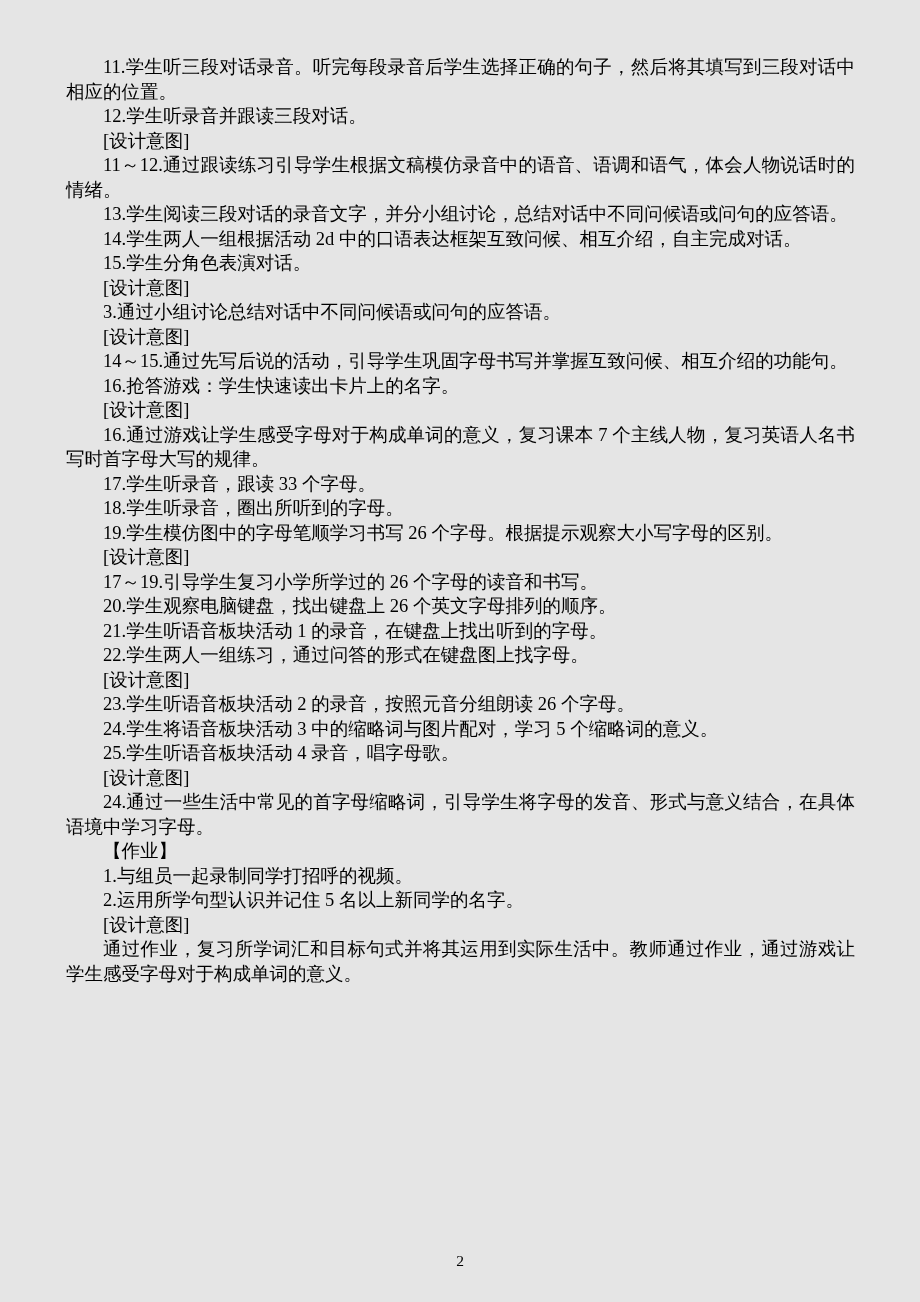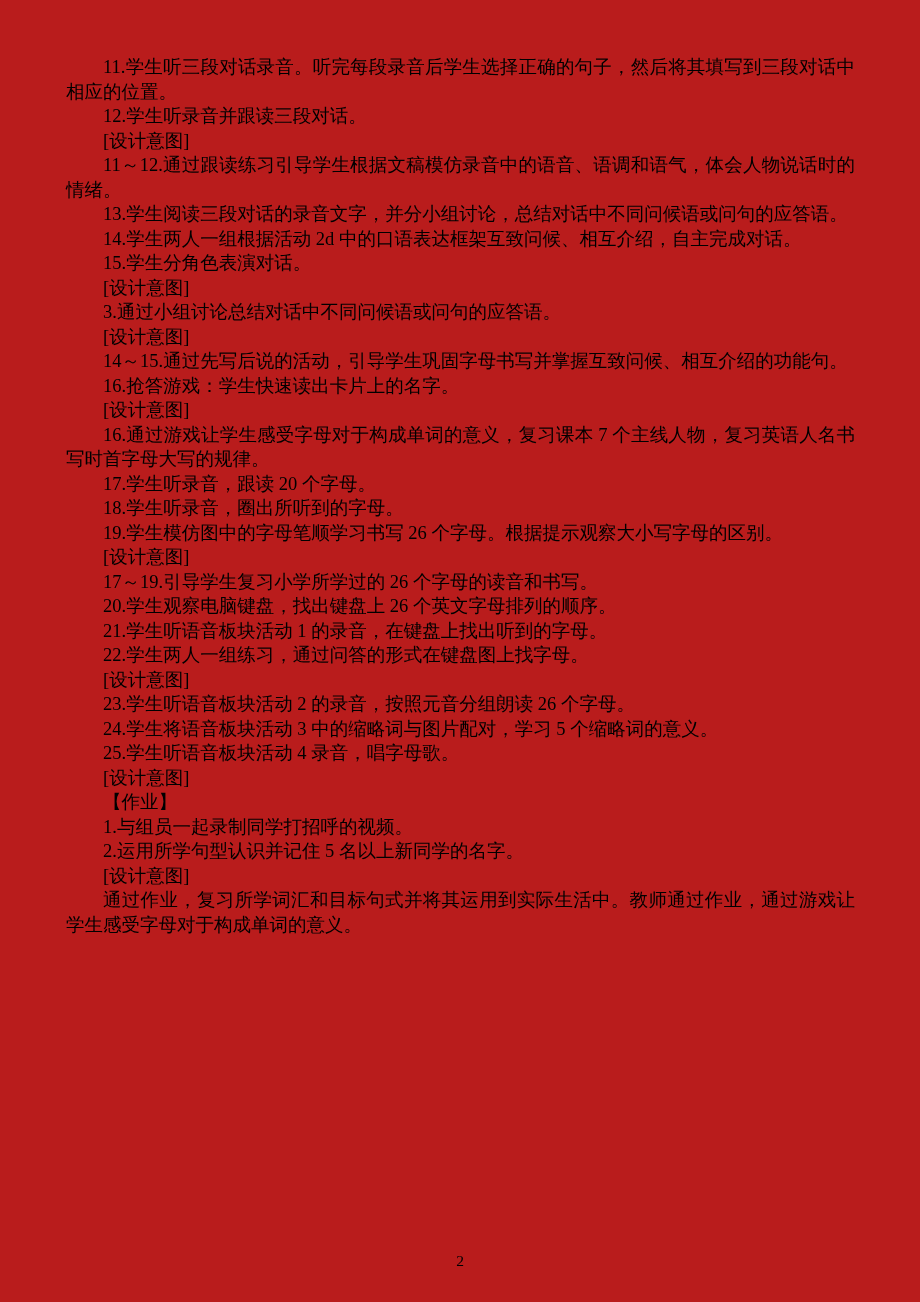--- a/index.html
+++ b/index.html
@@ -5,21 +5,21 @@
   html, body {
     margin: 0;
     padding: 0;
     background: #ffffff;
   }
   .page {
     position: relative;
     width: 920px;
     height: 1302px;
     box-sizing: border-box;
-    background: #b91c1c;
+    background: #e5e5e5;
     color: #000000;
     font-family: "Liberation Serif", "DejaVu Serif", serif;
     font-size: 18.5px;
     line-height: 24.5px;
     overflow: hidden;
   }
   .doc-body {
     position: absolute;
     top: 55px;
     left: 66px;
@@ -55,33 +55,34 @@
       <p>13.学生阅读三段对话的录音文字，并分小组讨论，总结对话中不同问候语或问句的应答语。</p>
       <p>14.学生两人一组根据活动 2d 中的口语表达框架互致问候、相互介绍，自主完成对话。</p>
       <p>15.学生分角色表演对话。</p>
       <p>[设计意图]</p>
       <p>3.通过小组讨论总结对话中不同问候语或问句的应答语。</p>
       <p>[设计意图]</p>
       <p>14～15.通过先写后说的活动，引导学生巩固字母书写并掌握互致问候、相互介绍的功能句。</p>
       <p>16.抢答游戏：学生快速读出卡片上的名字。</p>
       <p>[设计意图]</p>
       <p>16.通过游戏让学生感受字母对于构成单词的意义，复习课本 7 个主线人物，复习英语人名书写时首字母大写的规律。</p>
-      <p>17.学生听录音，跟读 20 个字母。</p>
+      <p>17.学生听录音，跟读 33 个字母。</p>
       <p>18.学生听录音，圈出所听到的字母。</p>
       <p>19.学生模仿图中的字母笔顺学习书写 26 个字母。根据提示观察大小写字母的区别。</p>
       <p>[设计意图]</p>
       <p>17～19.引导学生复习小学所学过的 26 个字母的读音和书写。</p>
       <p>20.学生观察电脑键盘，找出键盘上 26 个英文字母排列的顺序。</p>
       <p>21.学生听语音板块活动 1 的录音，在键盘上找出听到的字母。</p>
       <p>22.学生两人一组练习，通过问答的形式在键盘图上找字母。</p>
       <p>[设计意图]</p>
       <p>23.学生听语音板块活动 2 的录音，按照元音分组朗读 26 个字母。</p>
       <p>24.学生将语音板块活动 3 中的缩略词与图片配对，学习 5 个缩略词的意义。</p>
       <p>25.学生听语音板块活动 4 录音，唱字母歌。</p>
       <p>[设计意图]</p>
+      <p>24.通过一些生活中常见的首字母缩略词，引导学生将字母的发音、形式与意义结合，在具体语境中学习字母。</p>
       <p>【作业】</p>
       <p>1.与组员一起录制同学打招呼的视频。</p>
       <p>2.运用所学句型认识并记住 5 名以上新同学的名字。</p>
       <p>[设计意图]</p>
       <p>通过作业，复习所学词汇和目标句式并将其运用到实际生活中。教师通过作业，通过游戏让学生感受字母对于构成单词的意义。</p>
     </div>
   <div class="page-number">2</div>
 </div>
 
 </body></html>

